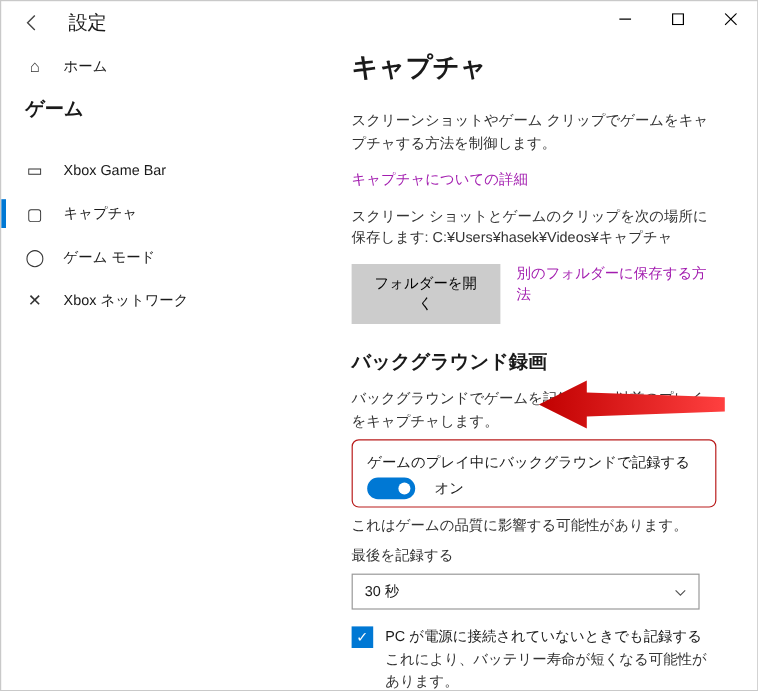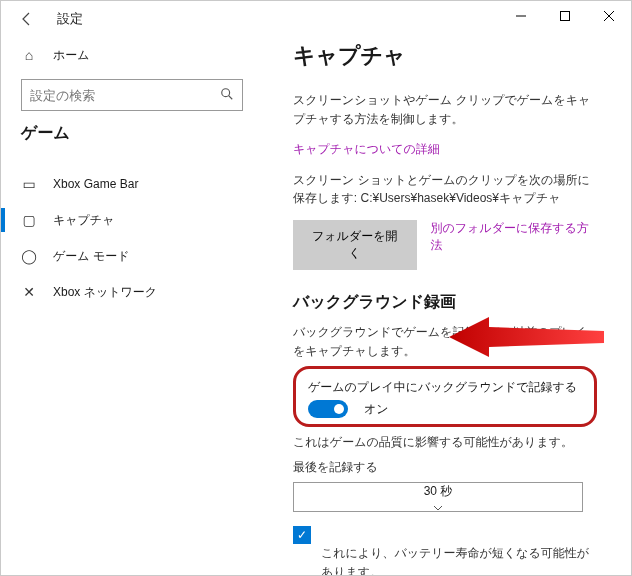--- a/index.html
+++ b/index.html
@@ -1,20 +1,20 @@
 <!DOCTYPE html>
 <html><head>
 <meta charset="utf-8">
 <style>
 * { box-sizing: border-box; margin: 0; padding: 0; }
 body { font-family: "Yu Gothic UI", "Segoe UI", Meiryo, sans-serif; background: #f0f0f0; font-size: 12px; color: #1a1a1a; }
 .window { width: 632px; height: 576px; background: #fff; border: 1px solid #c9c9c9; position: relative; overflow: hidden; }
 .titlebar { height: 36px; display: flex; align-items: center; padding-left: 10px; }
 .back-btn { width: 32px; height: 32px; display: flex; align-items: center; justify-content: center; font-size: 16px; color: #454545; }
-.title { font-size: 13px; margin-left: 14px; }
+.title { font-size: 16px; margin-left: 14px; }
 .win-controls { position: absolute; top: 0; right: 0; display: flex; }
 .win-btn { width: 44px; height: 30px; display: flex; align-items: center; justify-content: center; }
 .win-btn svg { width: 10px; height: 10px; }
 .content { display: flex; height: calc(100% - 36px); }
 .sidebar { width: 262px; padding: 0 20px; flex-shrink: 0; }
 .side-item { display: flex; align-items: center; height: 36px; gap: 16px; position: relative; margin-left: -20px; padding-left: 20px; }
 .side-item .icon { width: 16px; display: flex; justify-content: center; font-size: 14px; color: #333; }
 .side-item.selected::before { content: ""; position: absolute; left: 0; top: 6px; bottom: 6px; width: 4px; background: #0078d4; }
 .search-box { margin: 6px 0 12px; height: 32px; border: 1px solid #999; display: flex; align-items: center; padding: 0 8px; }
 .search-box input { border: none; outline: none; flex: 1; font-size: 13px; font-family: inherit; }
@@ -22,25 +22,25 @@
 .cat-header { font-size: 16px; font-weight: bold; margin: 8px 0 8px; }
 .divider-gap { height: 14px; }
 .main { flex: 1; padding: 4px 34px 0 30px; overflow-y: hidden; }
 h1 { font-size: 22px; font-weight: 600; margin-bottom: 20px; }
 .main p { font-size: 12px; line-height: 1.55; color: #333; margin-bottom: 12px; }
 .main p.tight { margin-bottom: 6px; }
 a.link { color: #a21caf; text-decoration: none; font-size: 12px; }
 .folder-row { display: flex; align-items: flex-start; gap: 14px; margin: 8px 0 22px; }
 .folder-btn { background: #ccc; border: none; padding: 8px 14px; font-size: 12px; font-family: inherit; }
 h2 { font-size: 16px; font-weight: 600; margin-bottom: 10px; margin-top: 8px; }
-.highlight-box { border: 3px solid #b91c1c; border-radius: 16px; padding: 10px 12px 6px; margin: 6px 0 6px; }
+.highlight-box { border: 1px solid #b91c1c; border-radius: 6px; padding: 10px 12px 6px; margin: 6px 0 6px; }
 .toggle-row { display: flex; align-items: center; gap: 16px; margin-top: 4px; }
 .toggle { width: 40px; height: 18px; border-radius: 9px; background: #0078d4; position: relative; }
 .toggle::after { content: ""; position: absolute; width: 10px; height: 10px; background: #fff; border-radius: 50%; top: 4px; right: 4px; }
-.select-box { width: 290px; height: 30px; border: 1px solid #999; display: flex; align-items: center; justify-content: space-between; padding: 0 10px; margin: 4px 0 14px; font-size: 12px; flex-direction: column; }
+.select-box { width: 290px; height: 30px; border: 1px solid #999; display: flex; align-items: center; justify-content: space-between; padding: 0 10px; margin: 4px 0 14px; font-size: 12px; }
 .check-row { display: flex; align-items: flex-start; gap: 10px; margin-top: 4px; }
 .checkbox { width: 18px; height: 18px; background: #0078d4; color: #fff; display: flex; align-items: center; justify-content: center; font-size: 12px; flex-shrink: 0; }
 .arrow { position: absolute; left: 448px; top: 308px; pointer-events: none; }
 </style>
 </head>
 <body>
 
 <div class="window">
   <div class="titlebar">
     <div class="back-btn">
@@ -67,29 +67,20 @@
           </svg>
         </div>
     </div>
   </div>
 
   <div class="content">
     <div class="sidebar">
       <div class="side-item">
         <span class="icon">⌂</span>
         <span>ホーム</span>
-      </div>
-      <div class="search-box">
-        <input placeholder="設定の検索" style="">
-        <span class="search-icon">
-          <svg width="14" height="14" viewBox="0 0 16 16">
-              <circle cx="6.5" cy="6.5" r="4.5" stroke="#555" fill="none" stroke-width="1.3"></circle>
-              <line x1="10" y1="10" x2="14" y2="14" stroke="#555" stroke-width="1.3"></line>
-            </svg>
-        </span>
       </div>
       <div class="cat-header">ゲーム</div>
       <div class="divider-gap"></div>
       <div class="side-item">
         <span class="icon">▭</span>
         <span>Xbox Game Bar</span>
       </div>
       <div class="side-item selected">
         <span class="icon">▢</span>
         <span>キャプチャ</span>
@@ -128,20 +119,21 @@
       <p class="tight">最後を記録する</p>
       <div class="select-box">
         <span>30 秒</span>
         <span><svg width="10" height="6" viewBox="0 0 10 6">
               <path d="M1 1 L5 5 L9 1" stroke="#555" fill="none"></path>
             </svg></span>
       </div>
 
       <div class="check-row">
         <div class="checkbox">✓</div>
+        <span>PC が電源に接続されていないときでも記録する</span>
       </div>
       <p class="tight" style="margin-left:28px;">これにより、バッテリー寿命が短くなる可能性があります。</p>
 
     </div>
   </div>
 
   <svg class="arrow" width="160" height="56">
     <defs>
         <linearGradient id="g" x1="0" y1="0" x2="1" y2="0">
           <stop offset="0" stop-color="#c00000"></stop>

